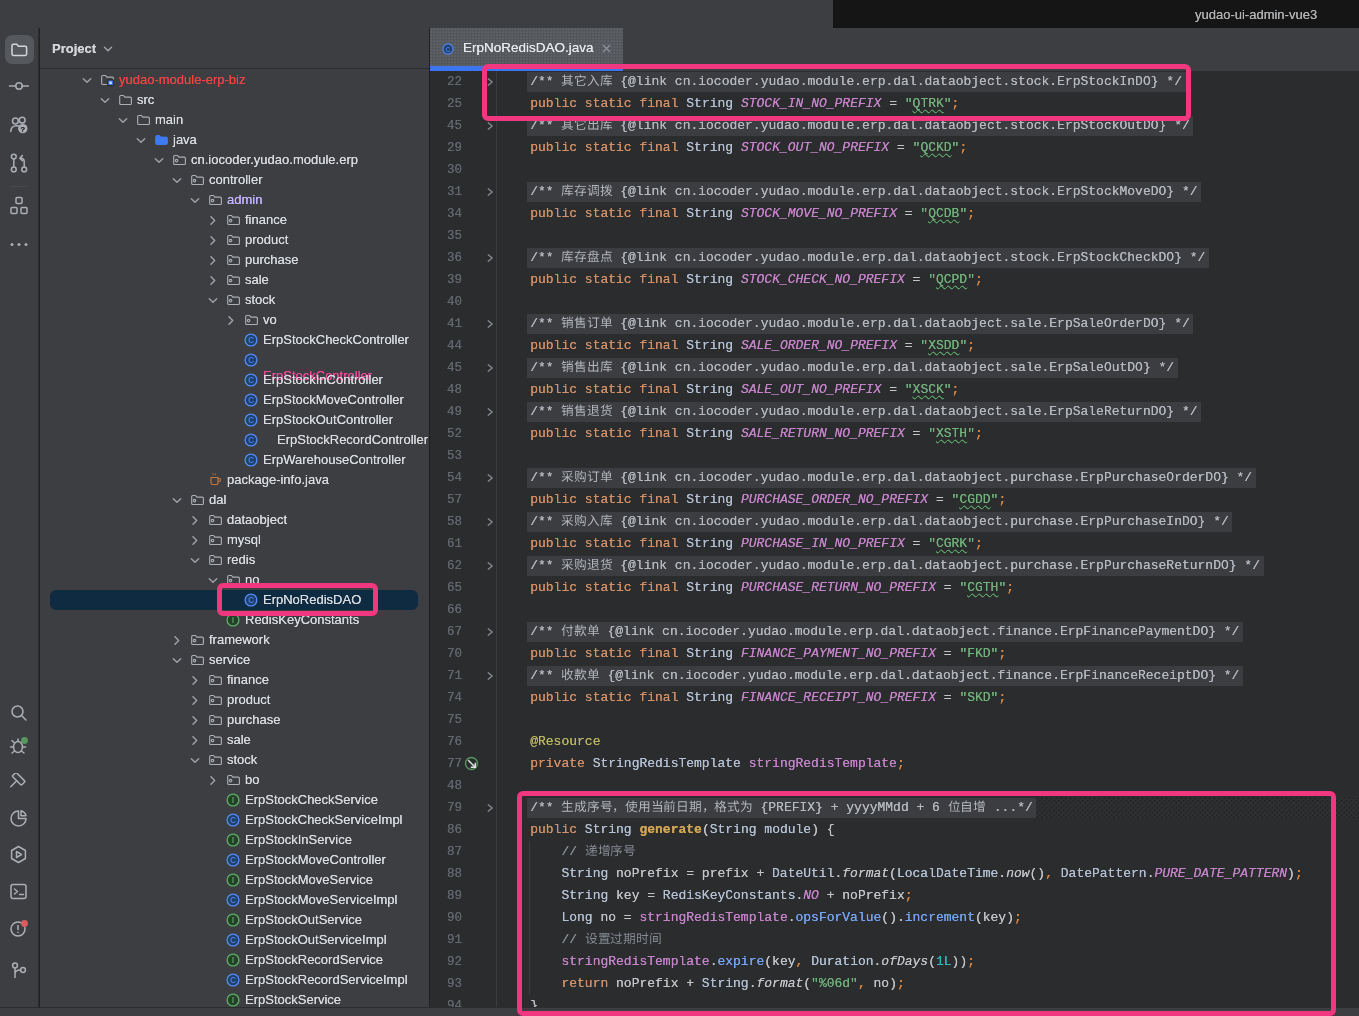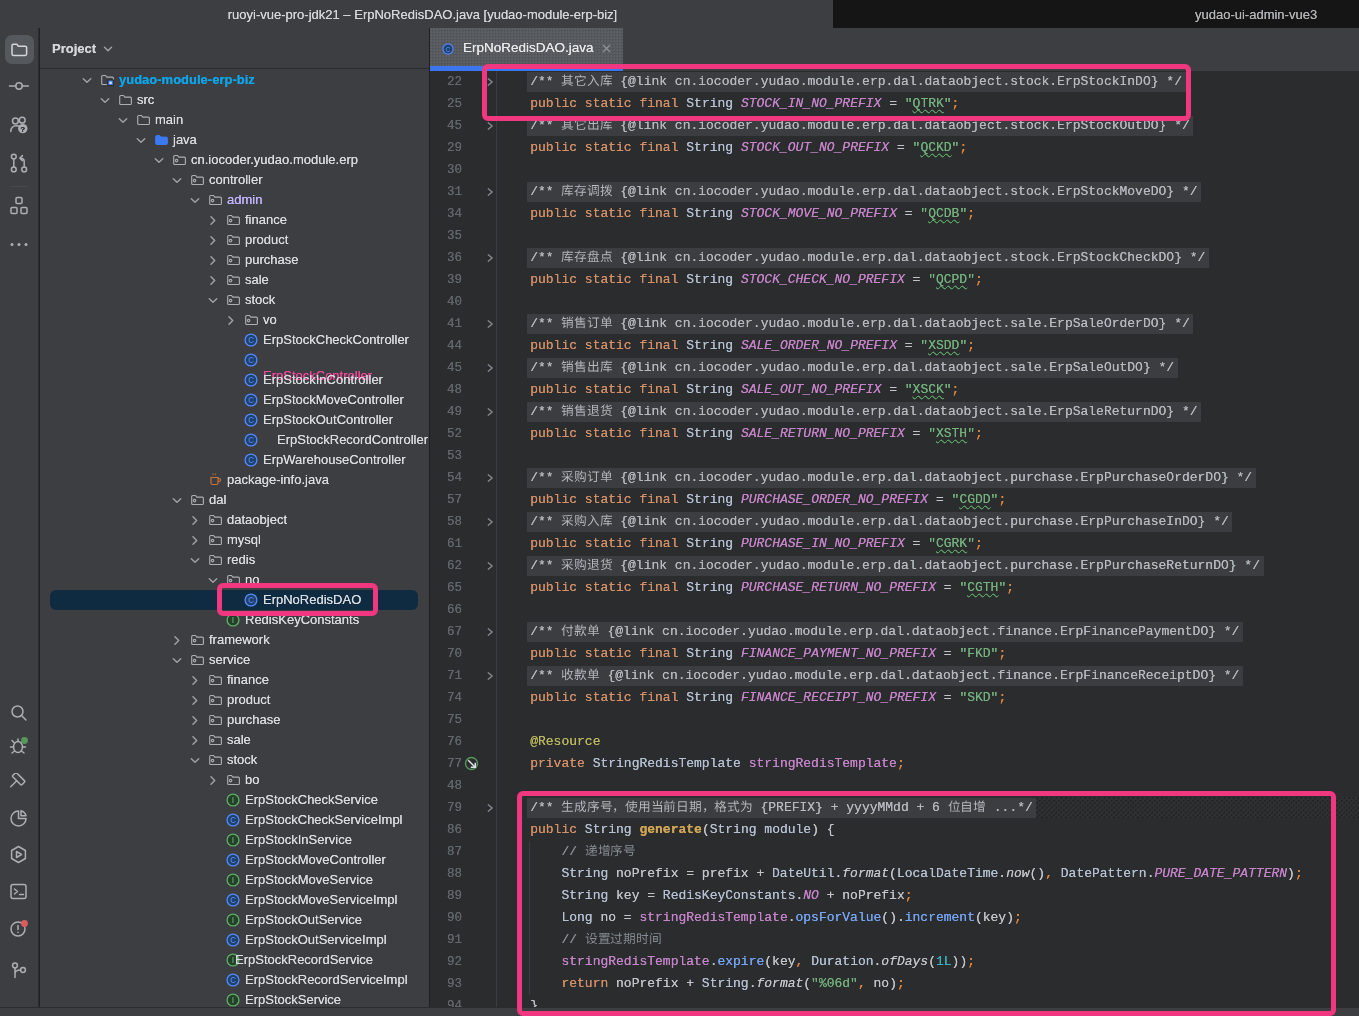--- a/index.html
+++ b/index.html
@@ -239,21 +239,20 @@
       <symbol id="g43" viewBox="0 -880 1000 1030">
         <g transform="scale(1,-1)">
           <path d="M157 -107 135 -54Q196 -29 229 10Q261 49 261 106L243 190L297 114Q286 101 272 97Q258 92 244 92Q213 92 191 110Q169 128 169 163Q169 199 192 217Q214 235 245 235Q287 235 308 204Q330 172 330 120Q330 39 283 -20Q236 -79 157 -107Z"></path>
         </g>
       </symbol>
     </defs>
   </svg>
 <div class="wrap">
     <div style="position:absolute;left:0;top:0;width:833px;height:28px;background:#3c3e41"></div>
     <div style="position:absolute;left:833px;top:0;width:526px;height:28px;background:#151516"></div>
-    <div style="position:absolute;left:6px;top:0;width:833px;height:28px;line-height:29px;text-align:center;color:#d3d5d8;font-size:13px">ruoyi-vue-pro-jdk21 – ErpNoRedisDAO.java [yudao-module-erp-biz]</div>
     <div style="position:absolute;left:1195px;top:0;width:126px;height:28px;line-height:29px;color:#b0b2b4;font-size:13px">yudao-ui-admin-vue3</div>
     <div style="position:absolute;left:0;top:28px;width:39px;height:979px;background:#3c3e41;border-right:1px solid #2b2c2e"></div>
     <div style="position:absolute;left:5px;top:35px;width:29px;height:29px;border-radius:7px;background:#55585d"></div>
     <svg style="position:absolute;left:10px;top:41px;width:18px;height:18px" viewBox="0 0 18 18">
       <path d="M2 4.6 q0-1.4 1.4-1.4 h3.4 l1.6 2 h6.8 q1.4 0 1.4 1.4 v6.4 q0 1.4-1.4 1.4 H3.4 q-1.4 0-1.4-1.4 z" fill="none" stroke="#d4d6da" stroke-width="1.5" stroke-linejoin="round"></path>
     </svg>
     <svg style="position:absolute;left:8px;top:77px;width:22px;height:18px" viewBox="0 0 22 18">
       <circle cx="11" cy="9" r="3.2" fill="none" stroke="#abaeb4" stroke-width="1.5" stroke-linecap="round" stroke-linejoin="round"></circle>
       <path d="M1.5 9 h6.2 M14.2 9 h6.2" fill="none" stroke="#abaeb4" stroke-width="1.5" stroke-linecap="round" stroke-linejoin="round"></path>
     </svg>
@@ -326,21 +325,21 @@
     <div style="position:absolute;left:40px;top:68px;width:389px;height:1px;background:#2b2c2e"></div>
     <div style="position:absolute;left:0;top:0;width:1359px;height:1007px;font-size:13px;overflow:hidden;pointer-events:none">
       <svg style="position:absolute;left:82px;top:76px;width:10px;height:9px" viewBox="0 0 10 9">
         <path d="M1.3 2.8 L5 6.3 L8.7 2.8" fill="none" stroke="#9da0a6" stroke-width="1.5" stroke-linecap="round" stroke-linejoin="round"></path>
       </svg>
       <svg style="position:absolute;left:100px;top:73px;width:14px;height:14px" viewBox="0 0 14 14">
         <path d="M1.7 3.6 q0-1.1 1.1-1.1 h2.7 l1.3 1.6 h5.5 q1.1 0 1.1 1.1 v5.2 q0 1.1-1.1 1.1 H2.8 q-1.1 0-1.1-1.1 z" fill="none" stroke="#abaeb4" stroke-width="1.15"></path>
         <rect x="7.6" y="6.8" width="6" height="6" rx="1.4" fill="#3d7af2" stroke="#2e3033" stroke-width="1.4"></rect>
         <rect x="9.4" y="8.6" width="2.4" height="2.4" fill="#cfe0fb"></rect>
       </svg>
-      <div style="position:absolute;left:119px;top:70px;height:20px;line-height:20px;font-weight:bold;color:#0ea5e9">yudao-module-erp-biz</div>
+      <div style="position:absolute;left:119px;top:70px;height:20px;line-height:20px;font-weight:normal;color:#ef4444">yudao-module-erp-biz</div>
       <svg style="position:absolute;left:100px;top:96px;width:10px;height:9px" viewBox="0 0 10 9">
         <path d="M1.3 2.8 L5 6.3 L8.7 2.8" fill="none" stroke="#9da0a6" stroke-width="1.5" stroke-linecap="round" stroke-linejoin="round"></path>
       </svg>
       <svg style="position:absolute;left:118px;top:93px;width:14px;height:14px" viewBox="0 0 14 14">
         <path d="M1.7 3.6 q0-1.1 1.1-1.1 h2.7 l1.3 1.6 h5.5 q1.1 0 1.1 1.1 v5.2 q0 1.1-1.1 1.1 H2.8 q-1.1 0-1.1-1.1 z" fill="none" stroke="#abaeb4" stroke-width="1.15"></path>
       </svg>
       <div style="position:absolute;left:137px;top:90px;height:20px;line-height:20px;color:#d8dbdf">src</div>
       <svg style="position:absolute;left:118px;top:116px;width:10px;height:9px" viewBox="0 0 10 9">
         <path d="M1.3 2.8 L5 6.3 L8.7 2.8" fill="none" stroke="#9da0a6" stroke-width="1.5" stroke-linecap="round" stroke-linejoin="round"></path>
       </svg>
@@ -620,21 +619,21 @@
       <div style="position:absolute;left:245px;top:910px;height:20px;line-height:20px;color:#d8dbdf">ErpStockOutService</div>
       <svg style="position:absolute;left:226px;top:933px;width:14px;height:14px" viewBox="0 0 14 14">
         <circle cx="7" cy="7" r="5.9" fill="#1f416d" stroke="#548af7" stroke-width="1.35"></circle>
         <text x="7" y="10" font-family="Liberation Sans, sans-serif" font-size="8.6" font-weight="bold" fill="#548af7" text-anchor="middle">C</text>
       </svg>
       <div style="position:absolute;left:245px;top:930px;height:20px;line-height:20px;color:#d8dbdf">ErpStockOutServiceImpl</div>
       <svg style="position:absolute;left:226px;top:953px;width:14px;height:14px" viewBox="0 0 14 14">
         <circle cx="7" cy="7" r="5.9" fill="#24402a" stroke="#5fad65" stroke-width="1.35"></circle>
         <text x="7" y="10" font-family="Liberation Sans, sans-serif" font-size="8.6" font-weight="bold" fill="#5fad65" text-anchor="middle">I</text>
       </svg>
-      <div style="position:absolute;left:235px;top:950px;height:20px;line-height:20px;color:#d8dbdf">ErpStockRecordService</div>
+      <div style="position:absolute;left:245px;top:950px;height:20px;line-height:20px;color:#d8dbdf">ErpStockRecordService</div>
       <svg style="position:absolute;left:226px;top:973px;width:14px;height:14px" viewBox="0 0 14 14">
         <circle cx="7" cy="7" r="5.9" fill="#1f416d" stroke="#548af7" stroke-width="1.35"></circle>
         <text x="7" y="10" font-family="Liberation Sans, sans-serif" font-size="8.6" font-weight="bold" fill="#548af7" text-anchor="middle">C</text>
       </svg>
       <div style="position:absolute;left:245px;top:970px;height:20px;line-height:20px;color:#d8dbdf">ErpStockRecordServiceImpl</div>
       <svg style="position:absolute;left:226px;top:993px;width:14px;height:14px" viewBox="0 0 14 14">
         <circle cx="7" cy="7" r="5.9" fill="#24402a" stroke="#5fad65" stroke-width="1.35"></circle>
         <text x="7" y="10" font-family="Liberation Sans, sans-serif" font-size="8.6" font-weight="bold" fill="#5fad65" text-anchor="middle">I</text>
       </svg>
       <div style="position:absolute;left:245px;top:990px;height:20px;line-height:20px;color:#d8dbdf">ErpStockService</div>

